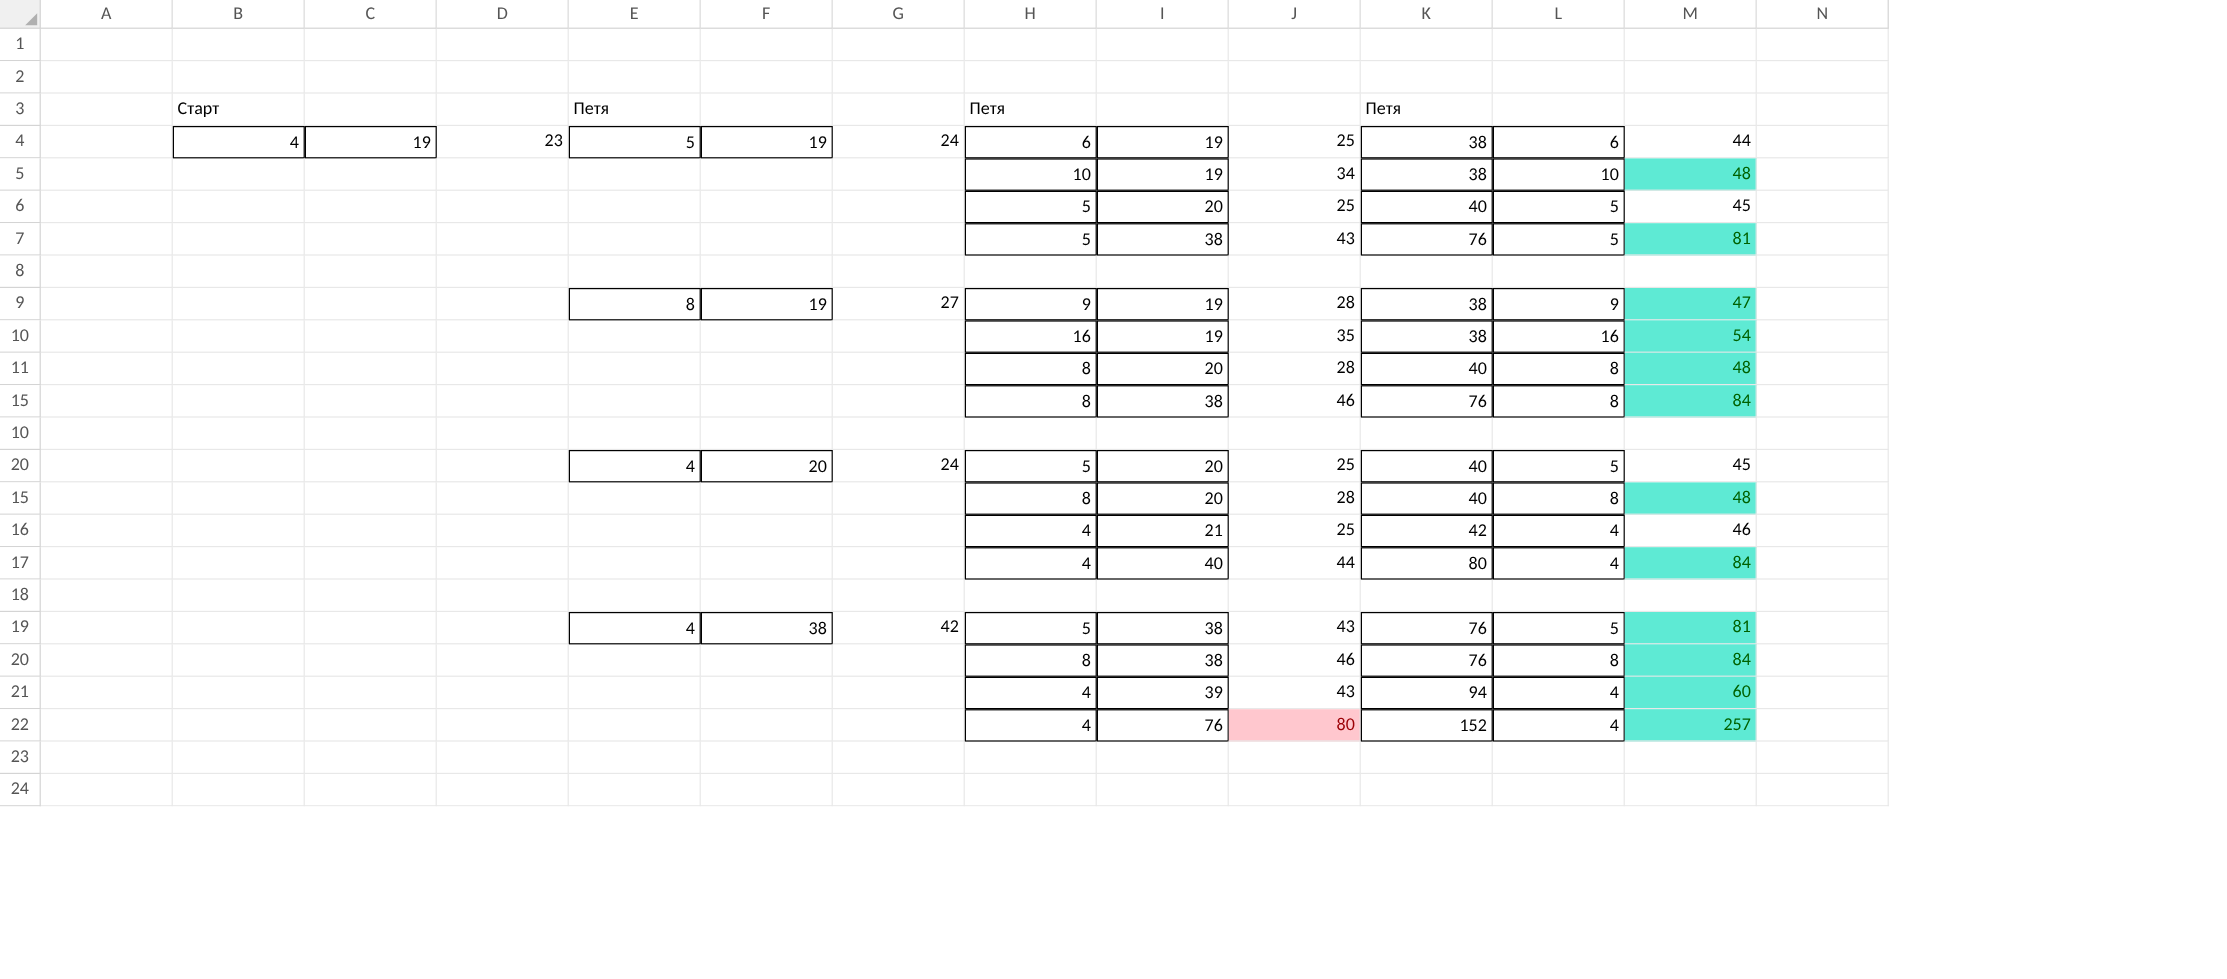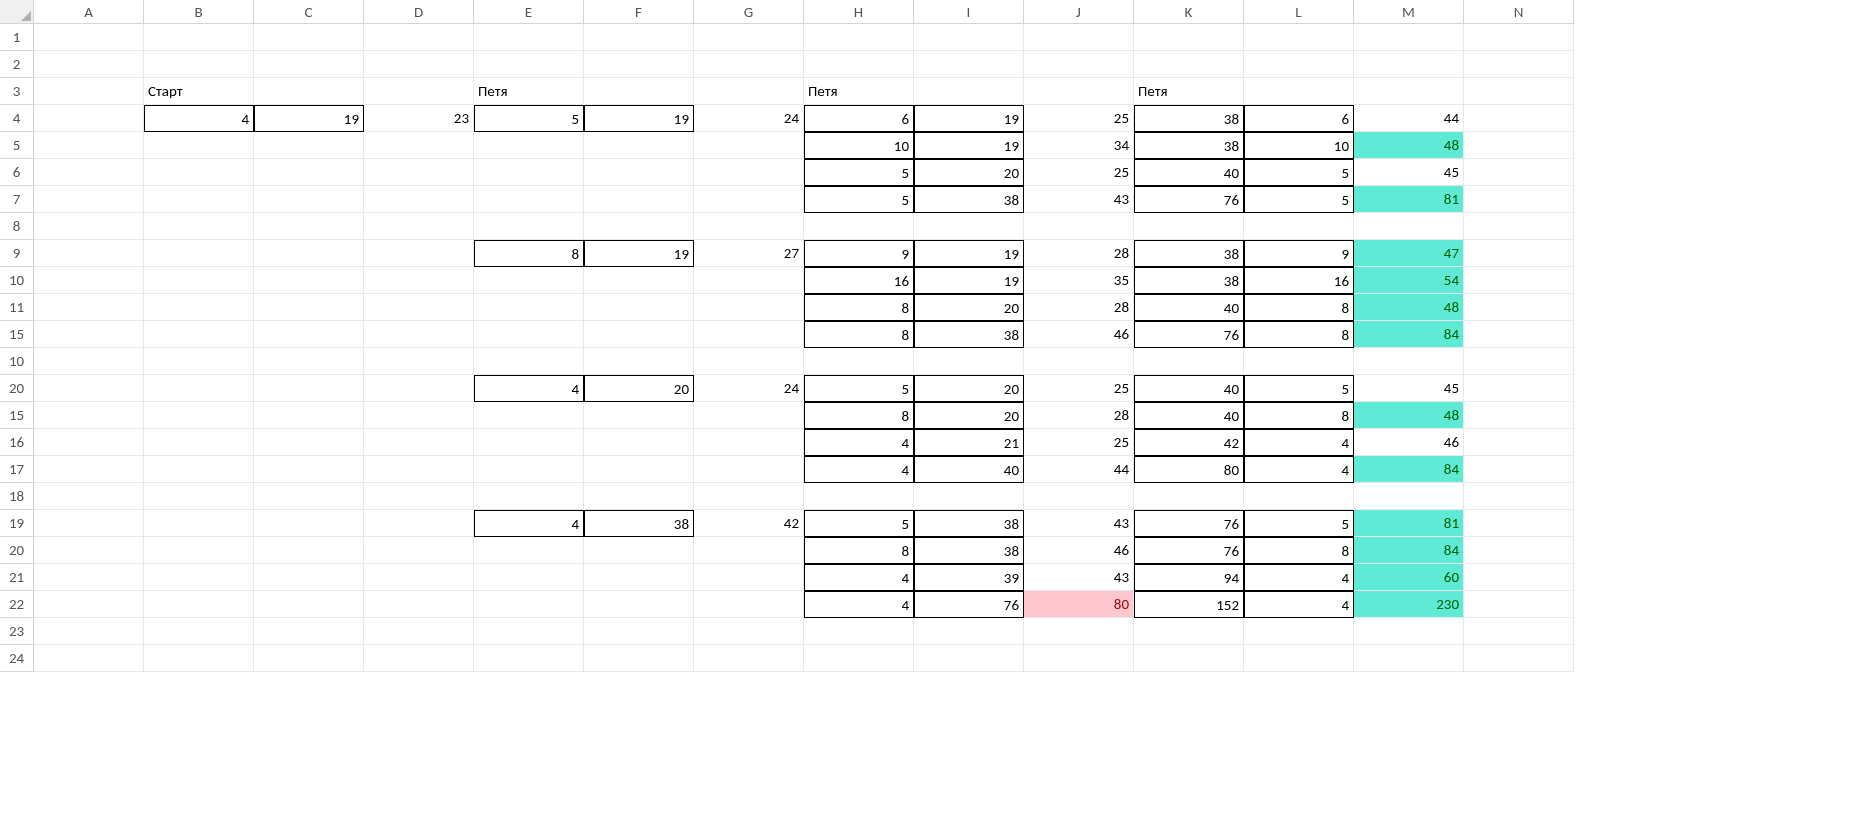--- a/index.html
+++ b/index.html
@@ -402,21 +402,21 @@
     <div class="cell"></div>
     <div class="cell"></div>
     <div class="cell"></div>
     <div class="cell"></div>
     <div class="cell"></div>
     <div class="cell num bold-border">4</div>
     <div class="cell num bold-border">76</div>
     <div class="cell num fill-red">80</div>
     <div class="cell num bold-border">152</div>
     <div class="cell num bold-border">4</div>
-    <div class="cell num fill-green">230</div>
+    <div class="cell num fill-green">257</div>
     <div class="cell"></div>
     <div class="row-header">23</div>
     <div class="cell"></div>
     <div class="cell"></div>
     <div class="cell"></div>
     <div class="cell"></div>
     <div class="cell"></div>
     <div class="cell"></div>
     <div class="cell"></div>
     <div class="cell"></div>

